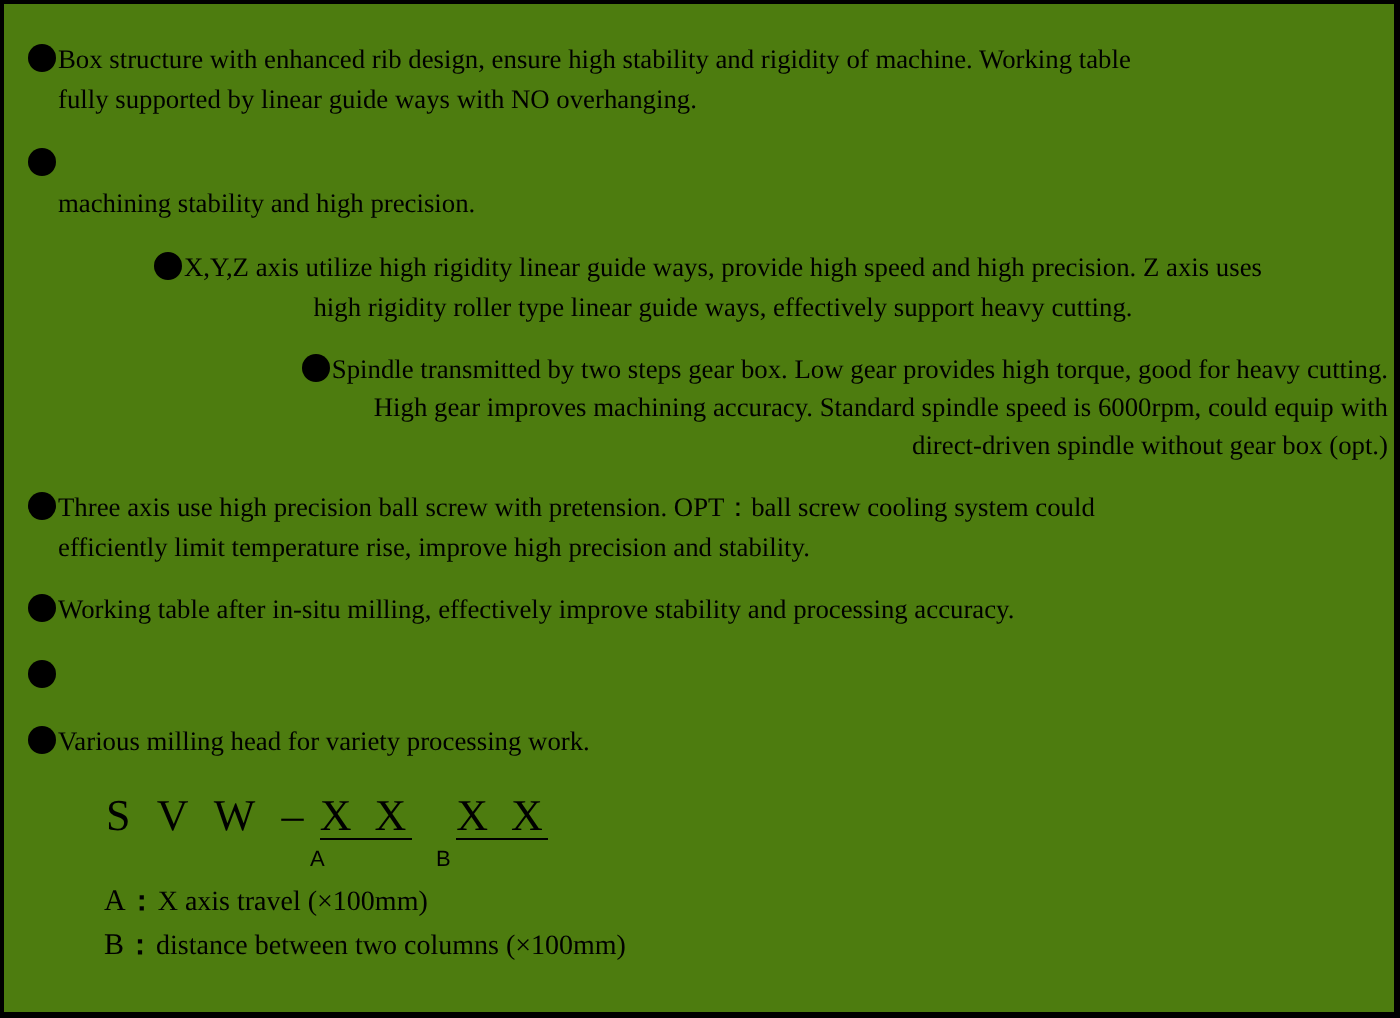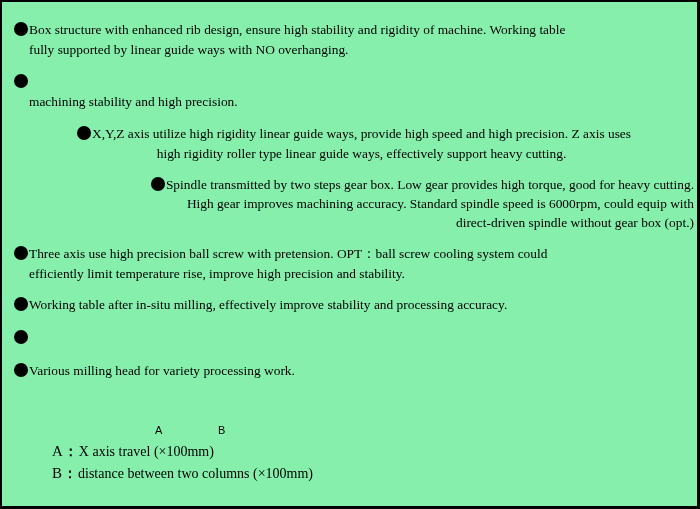--- a/index.html
+++ b/index.html
@@ -19,21 +19,21 @@
       position: absolute;
       left: 0;
       top: 0;
       width: 700px;
       height: 509px;
       box-sizing: border-box;
       border-left: 2px solid #000;
       border-top: 2px solid #000;
       border-right: 3px solid #000;
       border-bottom: 3px solid #000;
-      background: #86efac;
+      background: #4d7c0f;
     }
     .feature {
       position: absolute;
       left: 12px;
       width: 680px;
       font-size: 13.4px;
       line-height: 20px;
       letter-spacing: 0px;
     }
     .feature .bullet {
@@ -135,20 +135,23 @@
   </div>
 
   <div class="feature" style="top:326px;">
     <span class="first"><span class="bullet"></span></span>
   </div>
 
   <div class="feature" style="top:359px;">
     <span class="first"><span class="bullet"></span><span>Various milling head for variety processing work.</span></span>
   </div>
 
+  <div class="model">
+    <span class="prefix">S V W –</span><span class="seg seg-a">X X</span><span class="seg seg-b">X X</span>
+  </div>
   <div class="seg-label" style="left:153px;">A</div>
   <div class="seg-label" style="left:216px;">B</div>
 
   <div class="legend-line" style="top:440px;">
     <span class="key">A</span><span class="colon">：</span><span>X axis travel (×100mm)</span>
   </div>
   <div class="legend-line" style="top:462px;">
     <span class="key">B</span><span class="colon">：</span><span>distance between two columns (×100mm)</span>
   </div>
 

